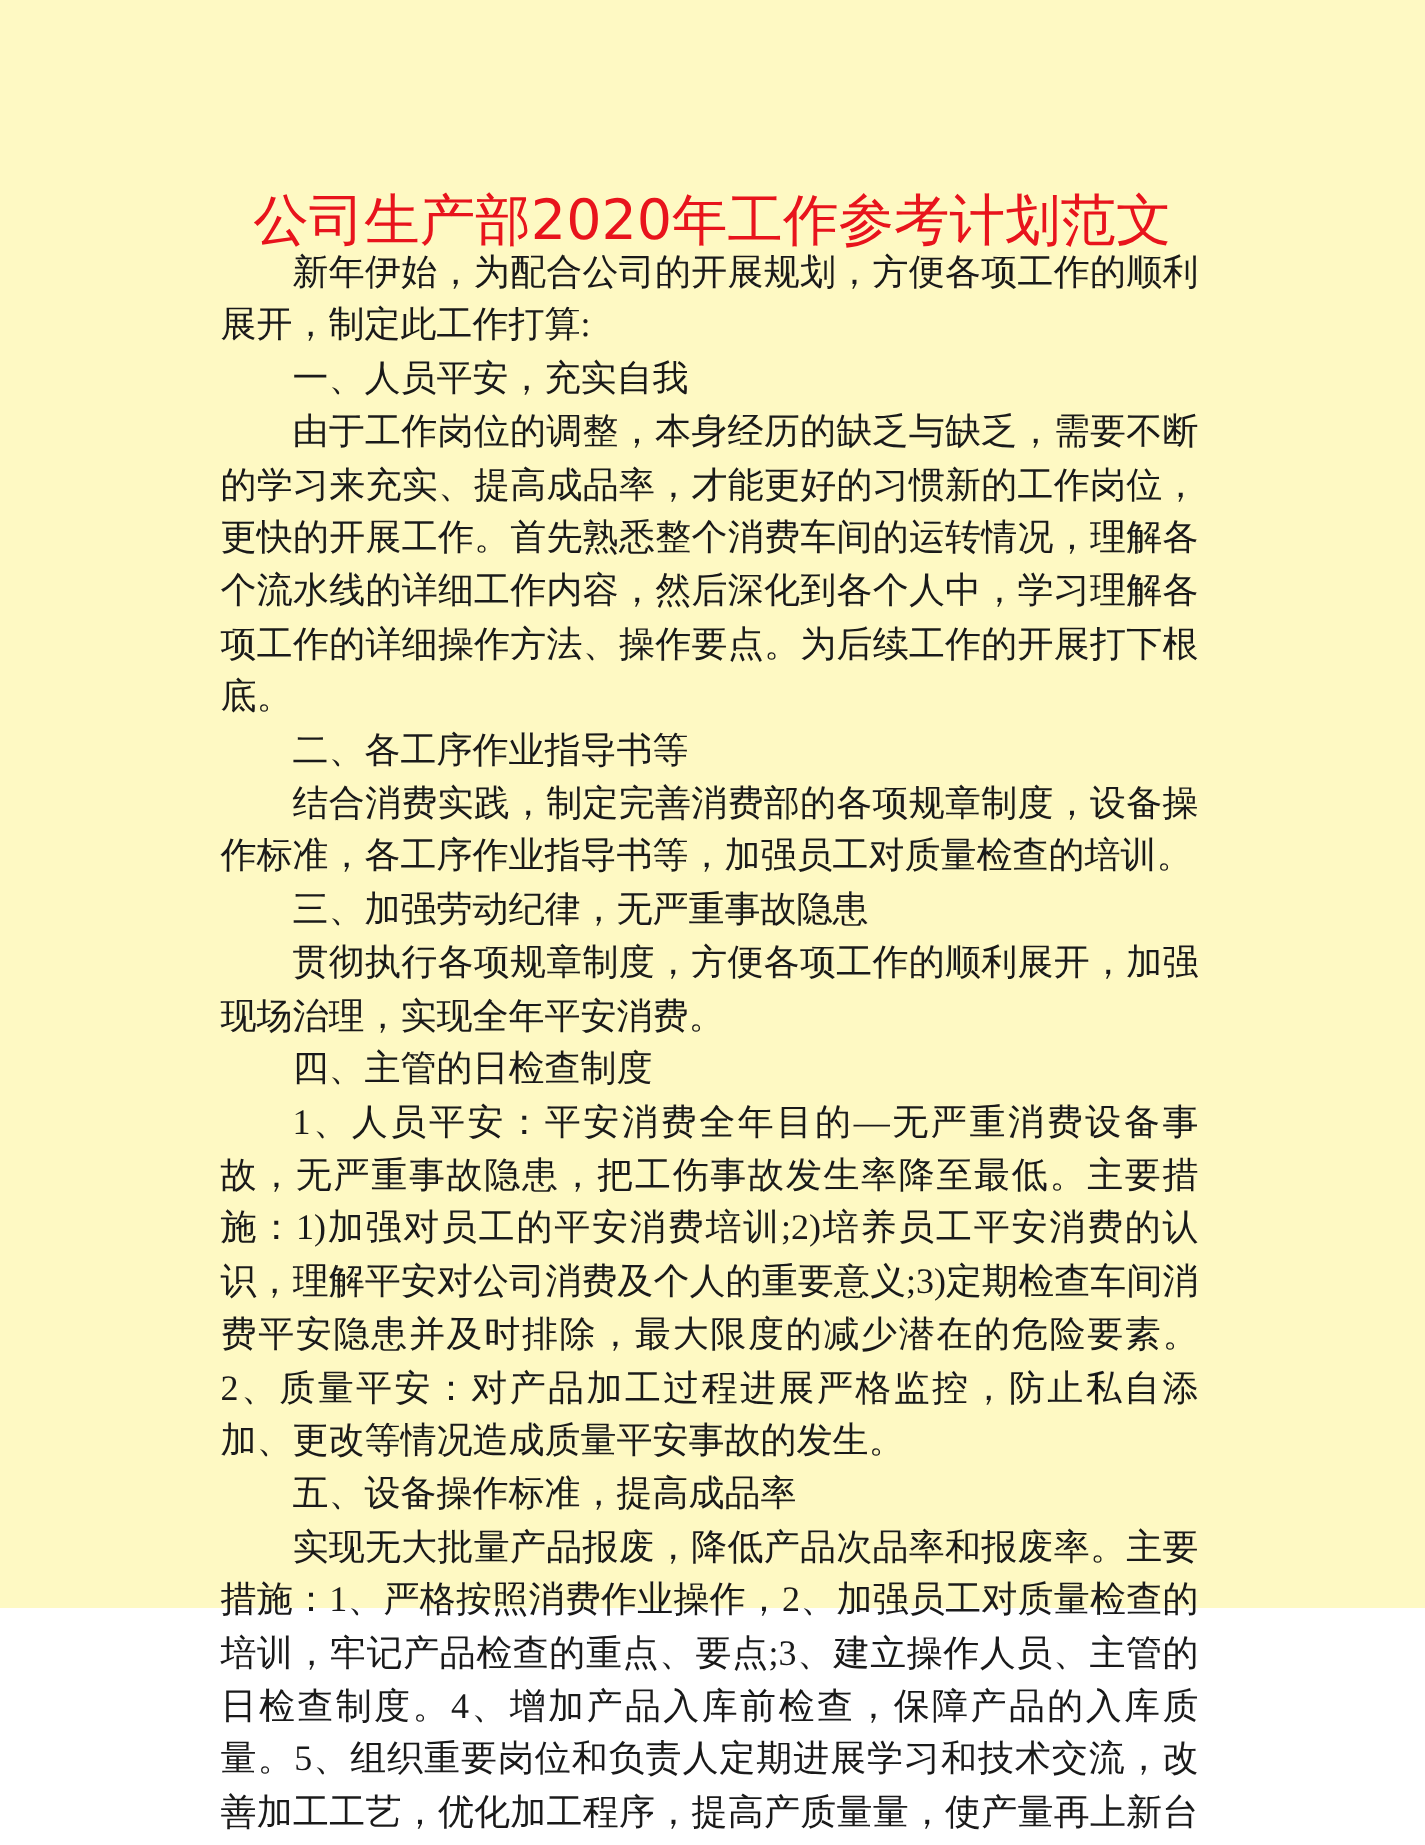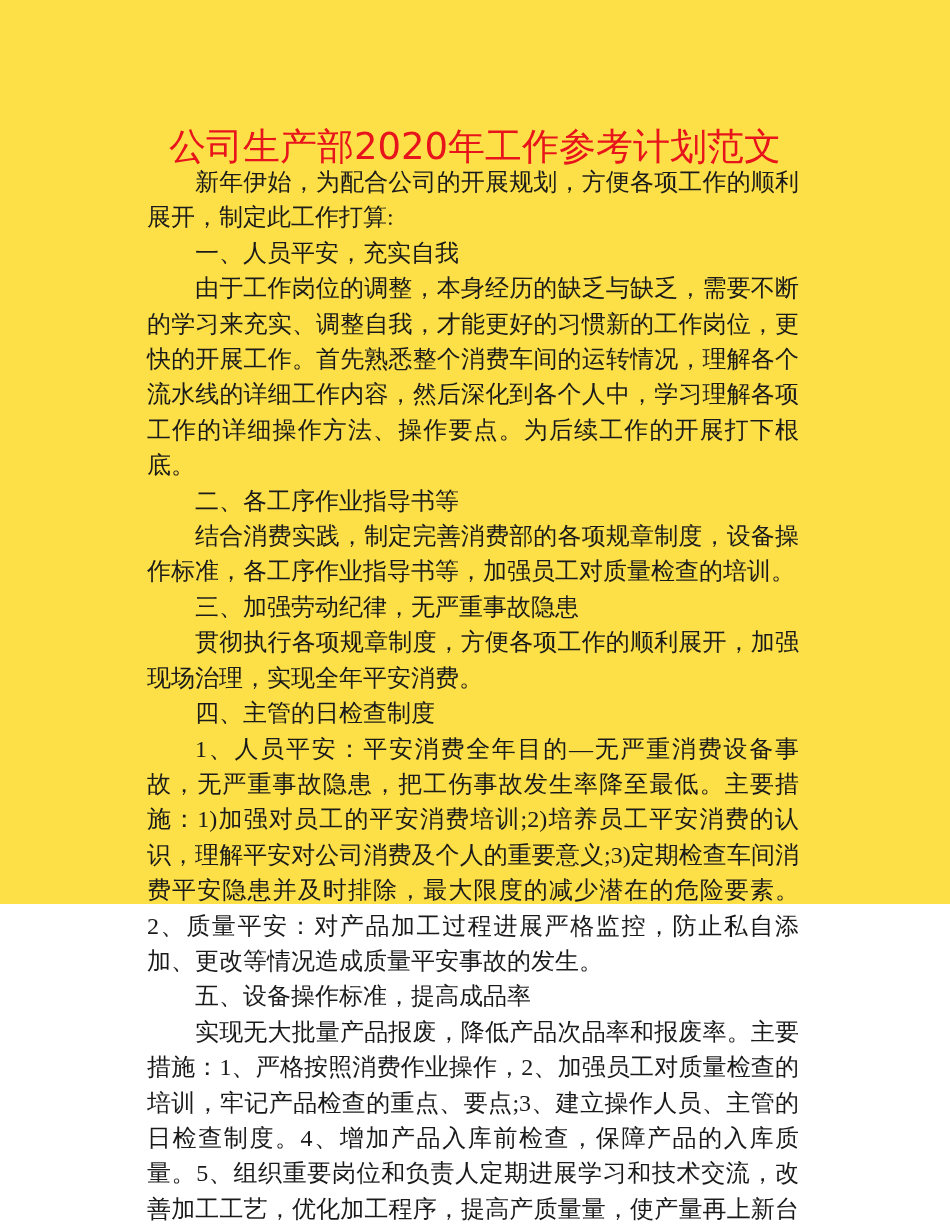--- a/index.html
+++ b/index.html
@@ -1,17 +1,17 @@
 <!DOCTYPE html>
 <html><head>
 <meta charset="utf-8">
 <style>
   html, body { margin: 0; padding: 0; background: #ffffff; }
   body { width: 950px; height: 1230px; position: relative; overflow: hidden; }
-  .page { position: absolute; left: 0; top: 0; width: 950px; height: 904px; background: #fde047; }
+  .page { position: absolute; left: 0; top: 0; width: 950px; height: 1072px; background: #fef9c3; }
   .title {
     position: absolute; left: 0; width: 950px; top: 122px; text-align: center;
     font-family: "DejaVu Sans", "Liberation Sans", sans-serif;
     font-size: 37px; line-height: 50px; color: #e8141c; letter-spacing: 0px; margin: 0; font-weight: normal;
   }
   .body {
     position: absolute; left: 147px; top: 165px; width: 652px;
     font-family: Liberation Serif, serif;
     font-size: 24px; line-height: 35.4px; color: #1a1a1a;
     text-align: justify; text-justify: inter-character;
@@ -20,21 +20,21 @@
   .body p.heading { text-indent: 2em; }
 </style>
 </head>
 <body>
 
 <div class="page">
   <h1 class="title">公司生产部2020年工作参考计划范文</h1>
   <div class="body">
     <p>新年伊始，为配合公司的开展规划，方便各项工作的顺利展开，制定此工作打算:</p>
     <p class="heading">一、人员平安，充实自我</p>
-    <p>由于工作岗位的调整，本身经历的缺乏与缺乏，需要不断的学习来充实、调整自我，才能更好的习惯新的工作岗位，更快的开展工作。首先熟悉整个消费车间的运转情况，理解各个流水线的详细工作内容，然后深化到各个人中，学习理解各项工作的详细操作方法、操作要点。为后续工作的开展打下根底。</p>
+    <p>由于工作岗位的调整，本身经历的缺乏与缺乏，需要不断的学习来充实、提高成品率，才能更好的习惯新的工作岗位，更快的开展工作。首先熟悉整个消费车间的运转情况，理解各个流水线的详细工作内容，然后深化到各个人中，学习理解各项工作的详细操作方法、操作要点。为后续工作的开展打下根底。</p>
     <p class="heading">二、各工序作业指导书等</p>
     <p>结合消费实践，制定完善消费部的各项规章制度，设备操作标准，各工序作业指导书等，加强员工对质量检查的培训。</p>
     <p class="heading">三、加强劳动纪律，无严重事故隐患</p>
     <p>贯彻执行各项规章制度，方便各项工作的顺利展开，加强现场治理，实现全年平安消费。</p>
     <p class="heading">四、主管的日检查制度</p>
     <p>1、人员平安：平安消费全年目的—无严重消费设备事故，无严重事故隐患，把工伤事故发生率降至最低。主要措施：1)加强对员工的平安消费培训;2)培养员工平安消费的认识，理解平安对公司消费及个人的重要意义;3)定期检查车间消费平安隐患并及时排除，最大限度的减少潜在的危险要素。2、质量平安：对产品加工过程进展严格监控，防止私自添加、更改等情况造成质量平安事故的发生。</p>
     <p class="heading">五、设备操作标准，提高成品率</p>
     <p>实现无大批量产品报废，降低产品次品率和报废率。主要措施：1、严格按照消费作业操作，2、加强员工对质量检查的培训，牢记产品检查的重点、要点;3、建立操作人员、主管的日检查制度。4、增加产品入库前检查，保障产品的入库质量。5、组织重要岗位和负责人定期进展学习和技术交流，改善加工工艺，优化加工程序，提高产质量量，使产量再上新台阶。</p>
   </div>
 </div>

